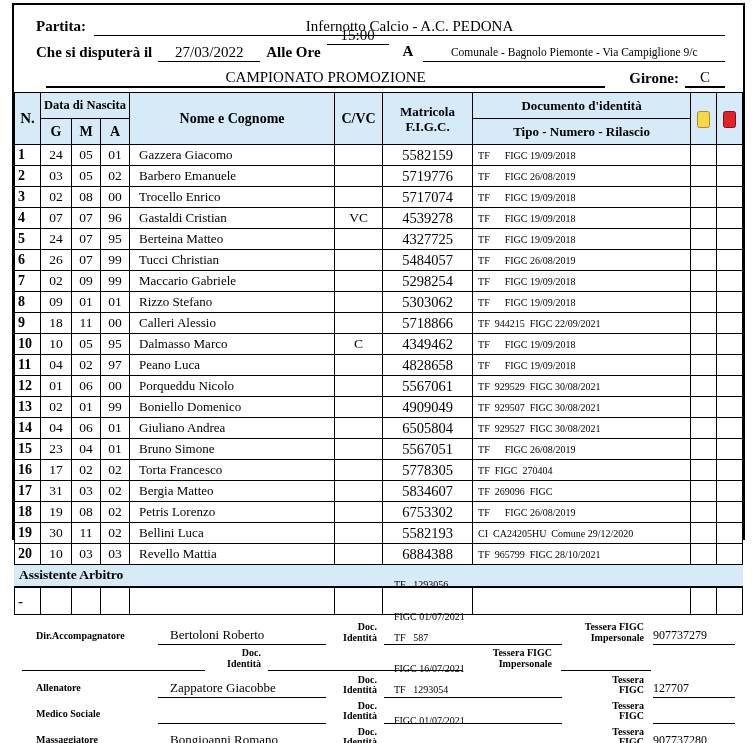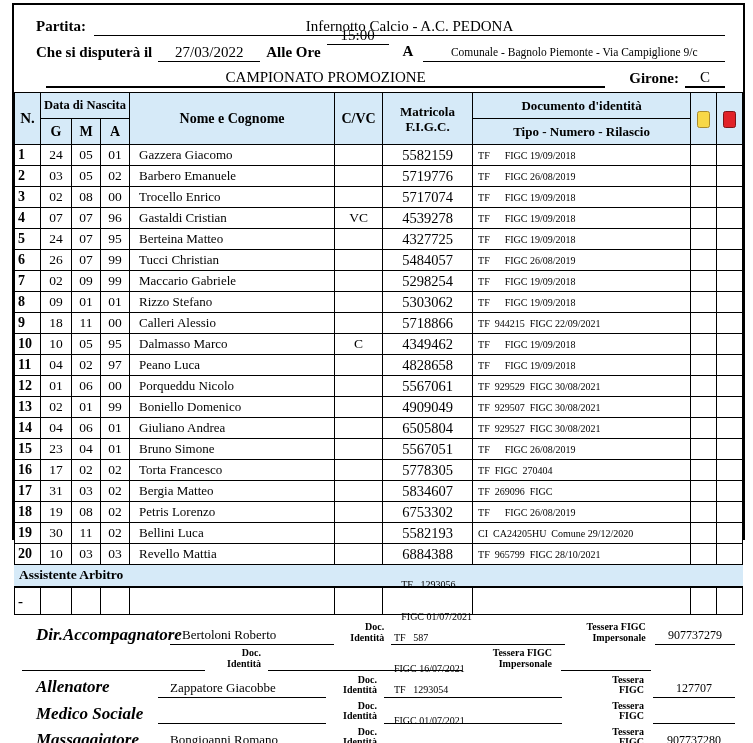--- a/index.html
+++ b/index.html
@@ -51,26 +51,26 @@
 
   
   .assist-header{border-bottom:1.8px solid #000;background:var(--bg-blue);height:22px;font-weight:700;font-size:13.5px;padding:2px 0 0 5px;}
   .assist-table tr{height:27px;}
   .assist-table td{background:#fff;}
   .assist-table .t-n{font-size:15px;}
 
   
   .officials{padding:4px 8px 0 8px;}
   .official-row{display:flex;align-items:flex-end;height:26.2px;}
-  .o-label{width:148px;font-weight:700;font-size:17px;align-self:center;padding:6px 0 0 14px;white-space:nowrap;font-style:italic;}
+  .o-label{width:148px;font-weight:700;font-size:10px;align-self:center;padding:6px 0 0 14px;white-space:nowrap;}
   .o-name{width:183px;border-bottom:1.8px solid #000;font-size:13px;padding:0 0 1px 12px;white-space:nowrap;}
   .o-small-label{width:56px;font-weight:700;font-size:10px;line-height:10.5px;text-align:right;padding-bottom:2px;}
   .o-doc{width:194px;margin-left:7px;border-bottom:1.8px solid #000;font-size:10px;line-height:10.5px;padding:0 0 1px 10px;white-space:pre;}
   .o-tessera-label{width:86px;font-weight:700;font-size:10px;line-height:10.5px;text-align:right;padding-bottom:2px;margin-left:4px;}
-  .o-tessera{width:90px;margin-left:9px;border-bottom:1.8px solid #000;font-size:12px;text-align:center;padding-bottom:1px;white-space:nowrap;}
+  .o-tessera{width:90px;margin-left:9px;border-bottom:1.8px solid #000;font-size:12px;text-align:left;padding-bottom:1px;white-space:nowrap;}
   .minline{min-height:10.5px;}
 </style>
 </head>
 <body>
 
 <div class="page">
 
   <div class="top-header">
     <div class="hrow hrow1">
       <span class="lbl">Partita:</span>

